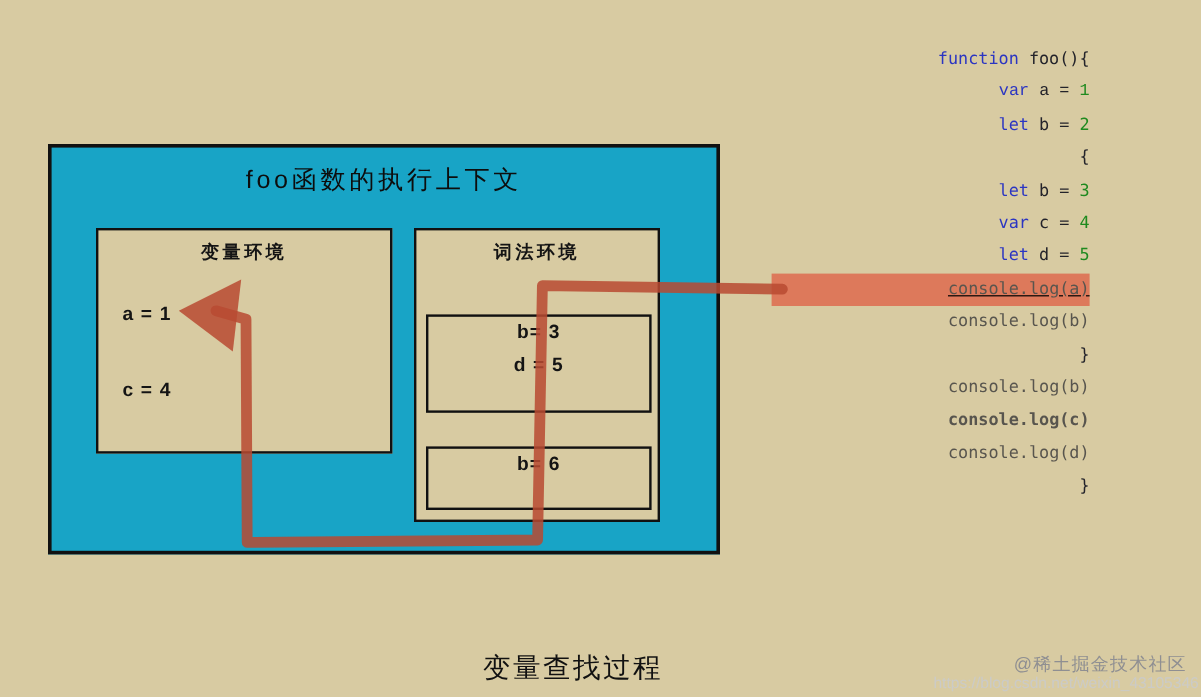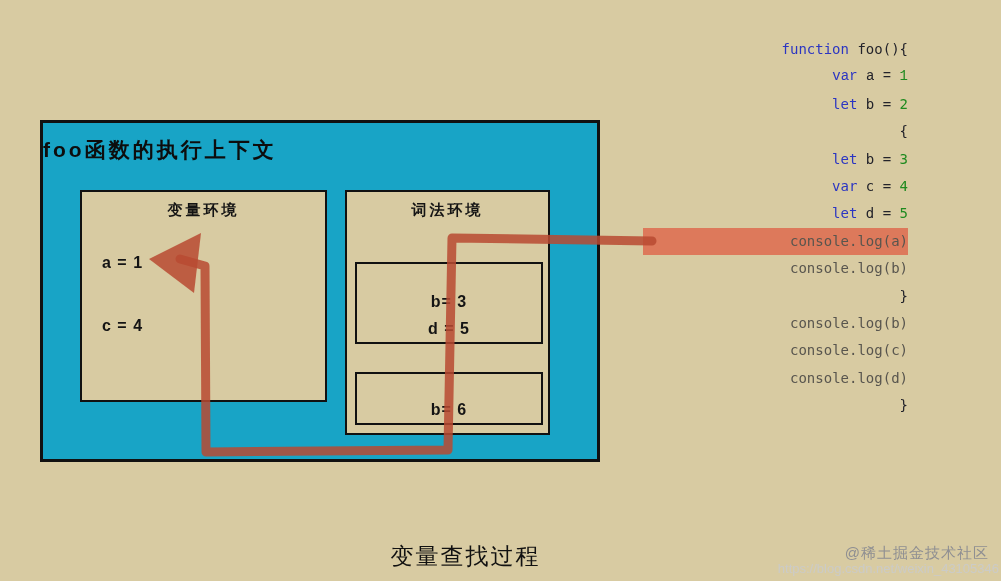--- a/index.html
+++ b/index.html
@@ -18,31 +18,32 @@
   .context-box {
     position: absolute;
     left: 40px; top: 120px;
     width: 560px; height: 342px;
     background: var(--panel, #18a4c6);
     border: 3px solid #111;
   }
   .context-title {
     position: absolute;
     top: 13px; left: 0; width: 100%;
+    text-align: center;
     font-size: 21px;
-    font-weight: bold;
+    font-weight: normal;
     letter-spacing: 3px;
     color: #0d0d0d;
   }
   .env-box {
     position: absolute;
     background: var(--box-bg, #d8cba2);
     border: 2px solid #111;
   }
-  .var-env  { left: 37px;  top: 67px; width: 247px; height: 212px; }
+  .var-env  { left: 37px;  top: 67px; width: 247px; height: 188px; }
   .lex-env  { left: 302px; top: 67px; width: 205px; height: 245px; }
   .env-label {
     padding-top: 9px;
     text-align: center;
     font-size: 15px;
     font-weight: bold;
     letter-spacing: 3px;
     color: #141414;
   }
   .var-entry {
@@ -56,21 +57,21 @@
   .entry-a { top: 62px; }
   .entry-c { top: 125px; }
   .lex-block {
     position: absolute;
     left: 8px;
     width: 188px;
     background: var(--box-bg, #d8cba2);
     border: 2px solid #111;
     display: flex;
     flex-direction: column;
-    justify-content: flex-end;
+    justify-content: flex-start;
     align-items: center;
     font-size: 16px;
     font-weight: bold;
     color: #141414;
     letter-spacing: 1px;
     line-height: 27px;
   }
   .lex-block-1 { top: 70px;  height: 82px; }
   .lex-block-2 { top: 180px; height: 53px; }
 
@@ -78,21 +79,21 @@
   .code {
     position: absolute;
     left: 643px; top: 36px;
     width: 265px;
     font-family: "DejaVu Sans Mono", monospace;
     font-size: 14px;
     line-height: 27.4px;
     text-align: right;
   }
   .code-line { white-space: pre; height: 27.4px; }
-  .code-line.highlight { background: var(--highlight, #dd795b); }
+  .code-line.highlight { background: var(--highlight, #dd795b); text-decoration: underline; }
   .tok-kw    { color: var(--kw, #2b35c2); }
   .tok-num   { color: var(--num, #1f8a1f); }
   .tok-plain { color: var(--plain, #23232a); }
   .tok-con   { color: var(--con, #58554e); }
 
   
   .arrow-layer {
     position: absolute;
     left: 0; top: 0;
     width: 1001px; height: 581px;
@@ -108,21 +109,21 @@
     opacity: 0.85;
   }
   .arrow-head {
     fill: var(--arrow, #b94a31);
     opacity: 0.85;
   }
 
   
   .caption {
     position: absolute;
-    left: 0; top: 541px;
+    left: 12px; top: 541px;
     width: 931px;
     text-align: center;
     font-size: 23px;
     color: var(--caption, #111);
     letter-spacing: 2px;
   }
   .watermark {
     position: absolute;
     right: 12px; top: 544px;
     font-size: 15px;
@@ -168,21 +169,21 @@
       <div class="code-line" style="padding-left: 4ch; font-family: Liberation Mono, monospace;"><span class="tok-kw">var</span><span class="tok-plain"> a = </span><span class="tok-num">1</span></div>
       <div class="code-line" style="padding-left: 4ch;"><span class="tok-kw">let</span><span class="tok-plain"> b = </span><span class="tok-num">2</span></div>
       <div class="code-line" style="padding-left: 4ch;"><span class="tok-plain">{</span></div>
       <div class="code-line" style="padding-left: 6ch;"><span class="tok-kw">let</span><span class="tok-plain"> b = </span><span class="tok-num">3</span></div>
       <div class="code-line" style="padding-left: 6ch;"><span class="tok-kw">var</span><span class="tok-plain"> c = </span><span class="tok-num">4</span></div>
       <div class="code-line" style="padding-left: 6ch;"><span class="tok-kw">let</span><span class="tok-plain"> d = </span><span class="tok-num">5</span></div>
       <div class="code-line highlight" style="padding-left: 6ch;"><span class="tok-con">console.log(a)</span></div>
       <div class="code-line" style="padding-left: 6ch;"><span class="tok-con">console.log(b)</span></div>
       <div class="code-line" style="padding-left: 4ch;"><span class="tok-plain">}</span></div>
       <div class="code-line" style="padding-left: 4ch;"><span class="tok-con">console.log(b)</span></div>
-      <div class="code-line" style="padding-left: 4ch;"><span class="tok-con">console.log(c)</span></div>
+      <div class="code-line" style="padding-left: 4ch; font-weight: bold;"><span class="tok-con">console.log(c)</span></div>
       <div class="code-line" style="padding-left: 4ch;"><span class="tok-con">console.log(d)</span></div>
       <div class="code-line" style="padding-left: 0ch;"><span class="tok-plain">}</span></div>
     </div>
 
   <svg class="arrow-layer" viewBox="0 0 1001 581" xmlns="http://www.w3.org/2000/svg" aria-hidden="true">
     <path class="arrow-path" d="M 652 241 L 452 238 L 448 450 L 206 452 L 205 266 L 180 259"></path>
     <polygon class="arrow-head" points="149,259 201,233 194,293"></polygon>
   </svg>
 
   <div class="caption">变量查找过程</div>

